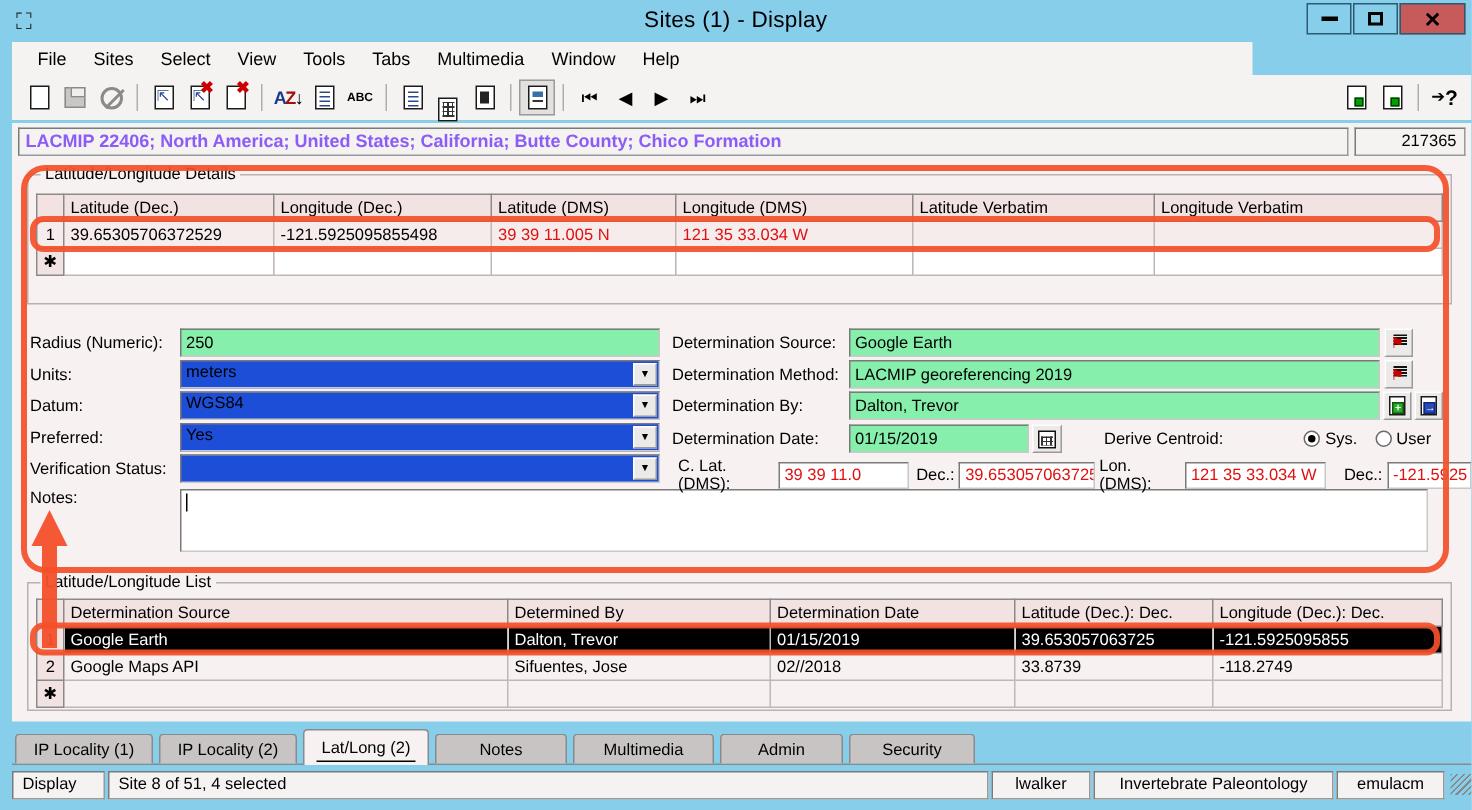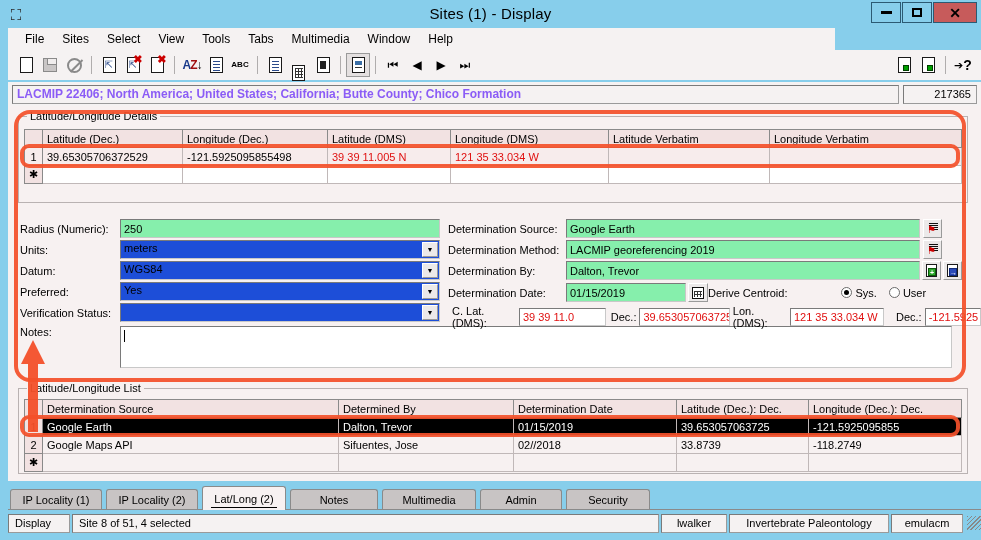--- a/index.html
+++ b/index.html
@@ -585,21 +585,21 @@
             <span class="rarr">→</span>
           </span>
         </span>
     </div>
     <div class="frow" style="left:440px; top:177px;">
       <span class="flabel" style="width:118px">Determination Date:</span>
       <span class="finput" style="width:120px">01/15/2019</span>
       <span class="cal-btn">
           <span class="cal-ic"></span>
         </span>
-      <span class="flabel" style="">Derive Centroid:</span>
+      <span class="flabel" style="margin-left:28px">Derive Centroid:</span>
       <span style="display:flex;align-items:center;margin-left:54px;">
         <span class="radio on"></span>
         <span class="flabel">Sys.</span>
       </span>
       <span style="display:flex;align-items:center;margin-left:12px;">
         <span class="radio"></span>
         <span class="flabel">User</span>
       </span>
     </div>
     <div class="frow" style="left:444px; top:199px;">

